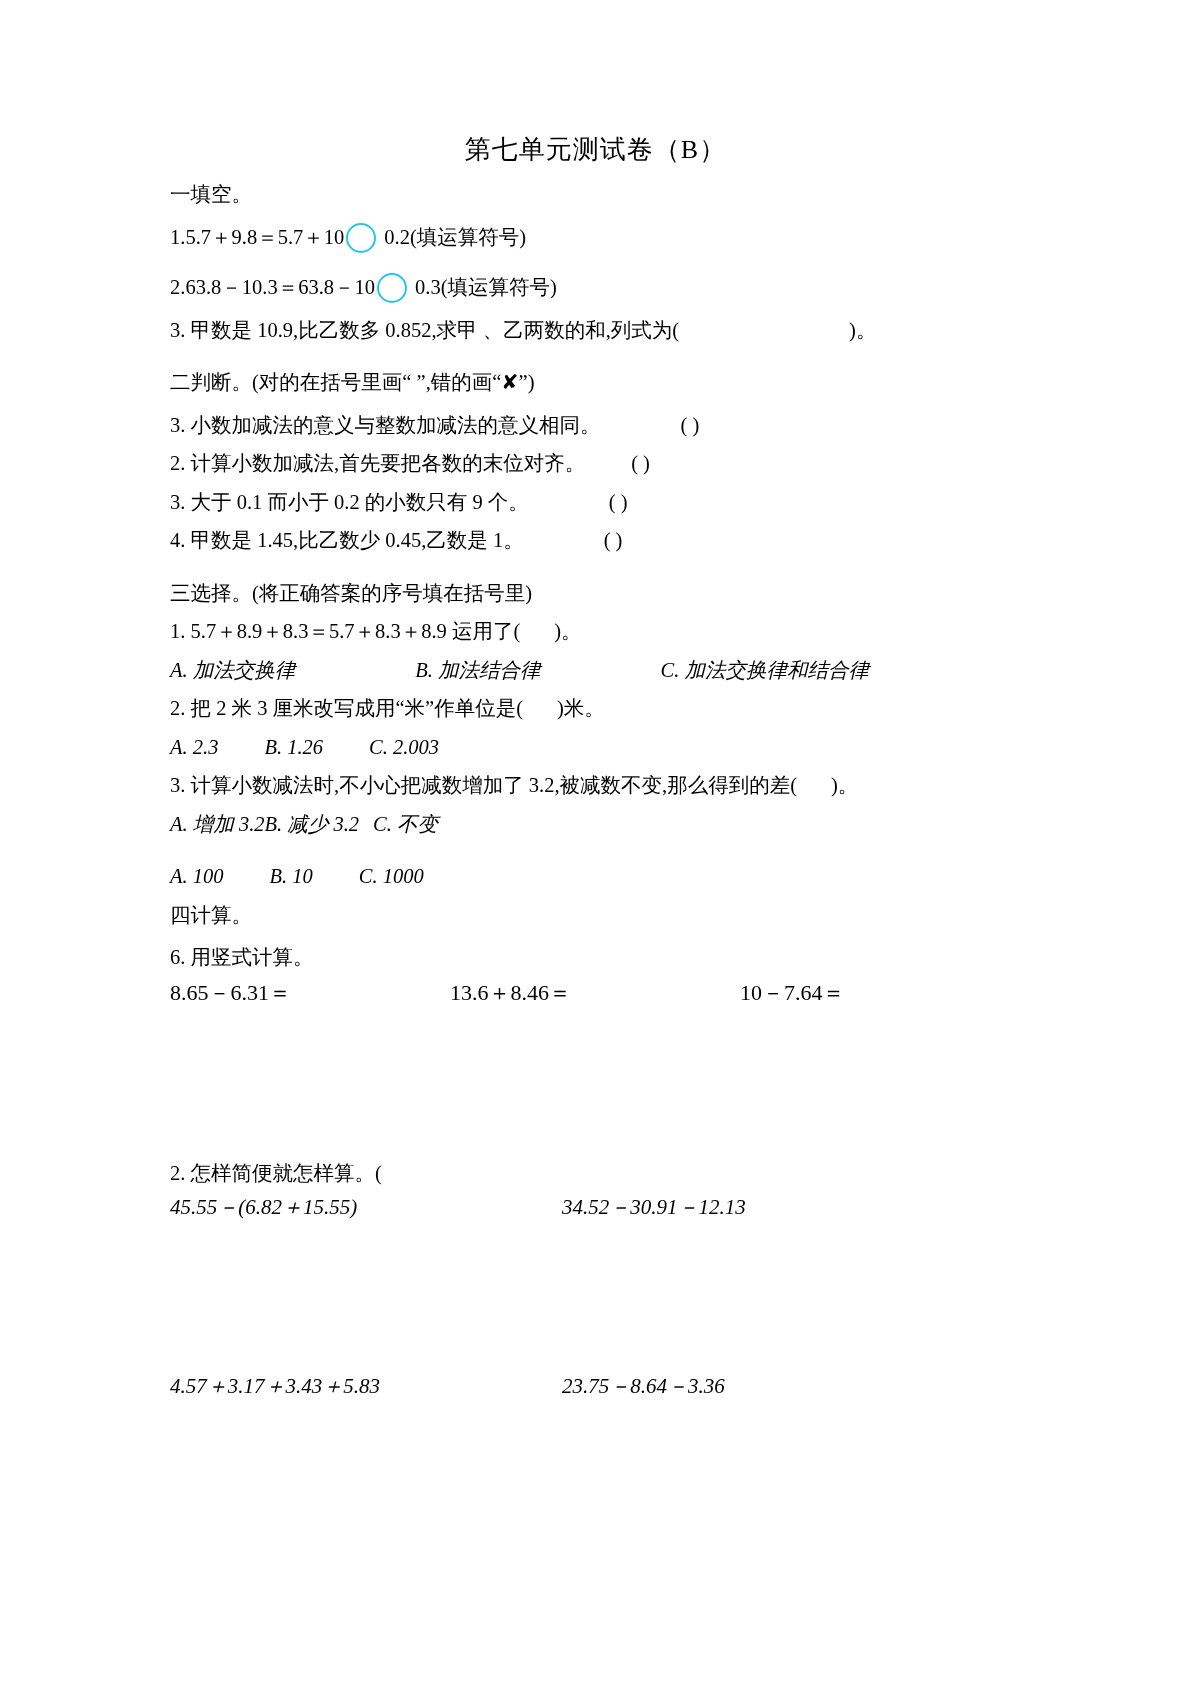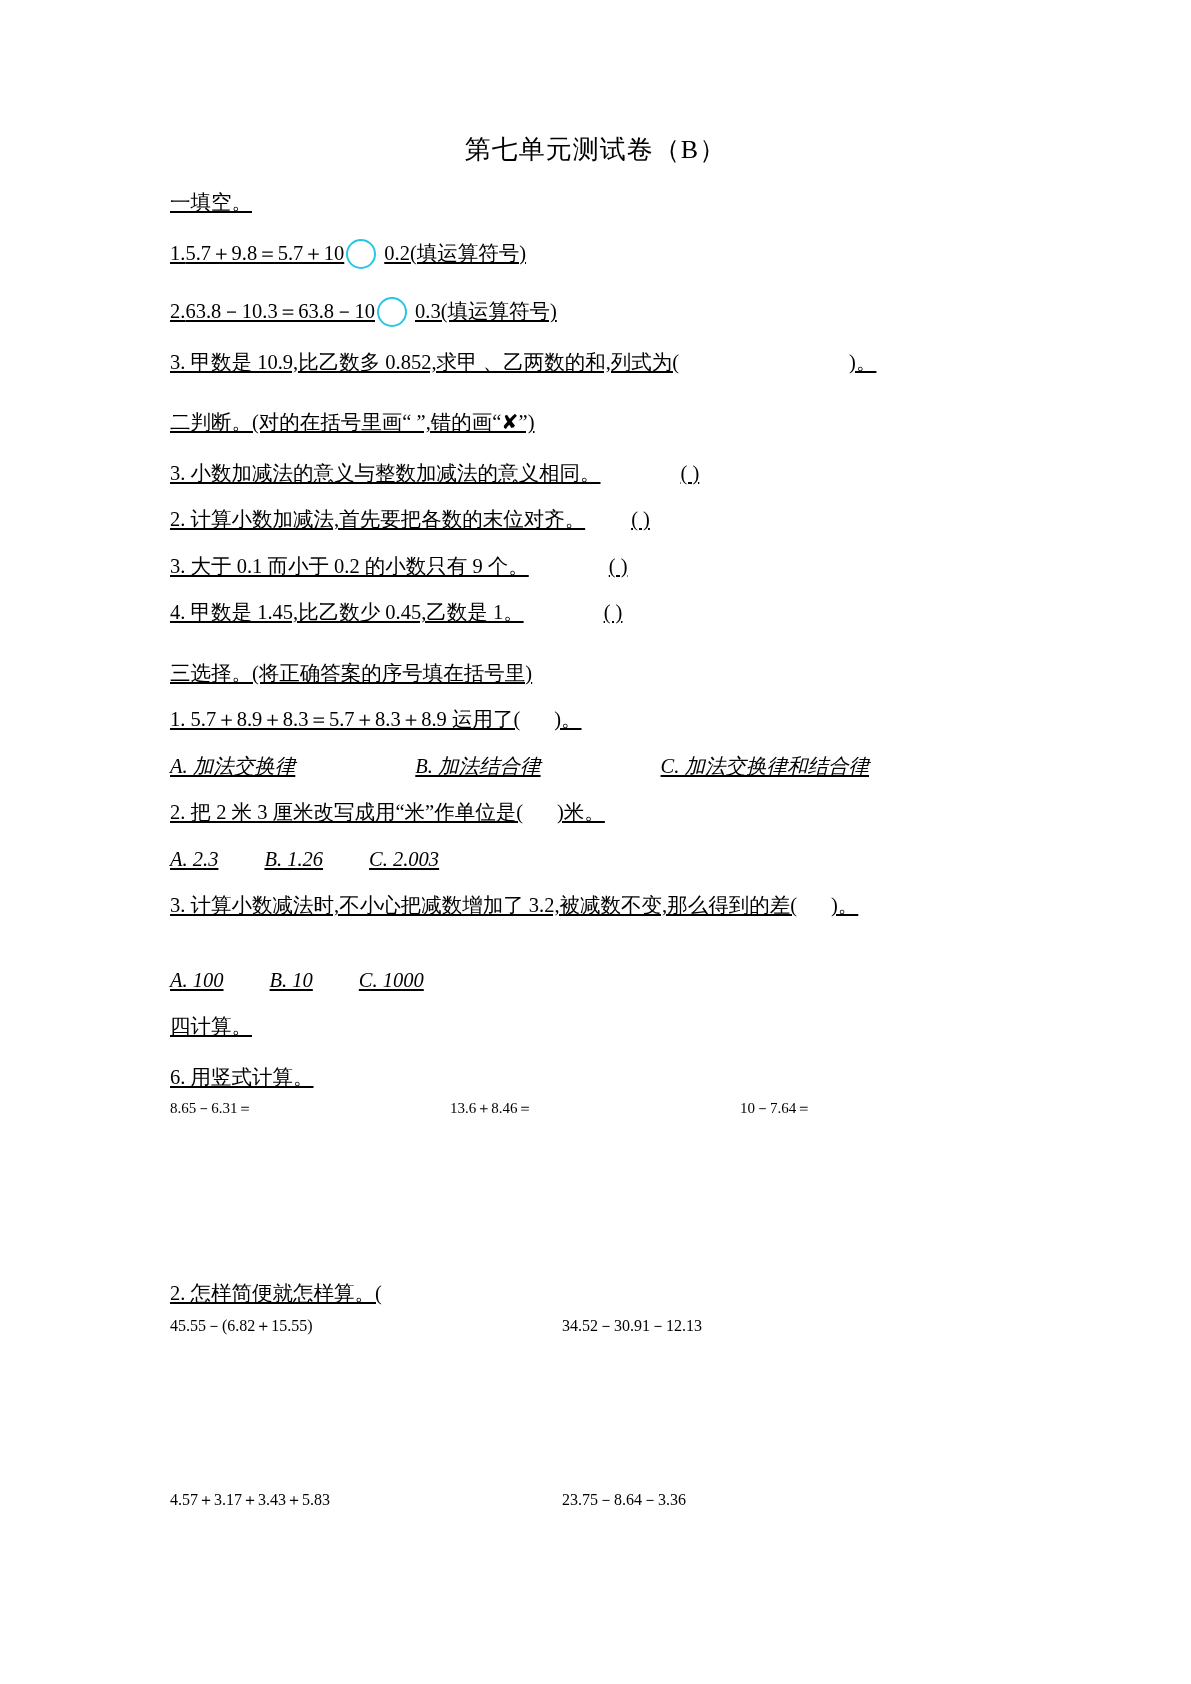--- a/index.html
+++ b/index.html
@@ -32,23 +32,22 @@
   }
   .content {
     position: absolute;
     top: 180px;
     left: 170px;
     width: 880px;
   }
   .line {
     font-size: 20.5px;
     line-height: 1.0;
-    margin: 12px 0 0 0;
+    margin: 4px 0 0 0;
     white-space: nowrap;
-    text-decoration: underline;
   }
   .row {
     position: relative;
   }
   .gap-sm { height: 14px; }
   .gap-md { height: 18px; }
   .gap-lg { height: 26px; }
 
   
   .circle-wrap {
@@ -70,31 +69,32 @@
   .italic { font-style: italic; }
   .blank-long { display: inline-block; width: 170px; }
   .blank-mid  { display: inline-block; width: 46px; }
   .blank-sm   { display: inline-block; width: 34px; }
   .sp-xl { display: inline-block; width: 120px; }
   .sp-l  { display: inline-block; width: 80px; }
   .sp-m  { display: inline-block; width: 46px; }
 
   .calc-row {
     display: flex;
-    font-size: 15px;
+    font-size: 22px;
     line-height: 1.0;
   }
   .calc-col-1 { width: 280px; }
   .calc-col-2 { width: 290px; }
   .calc-col-3 { width: 280px; }
 
   .simp-row {
     display: flex;
-    font-size: 16px;
+    font-size: 21px;
     line-height: 1.0;
+    font-style: italic;
   }
   .simp-col-1 { width: 392px; }
 </style>
 </head>
 <body>
 
 <div class="page">
 
   <div class="title">第七单元测试卷（B）</div>
 
@@ -163,20 +163,23 @@
     <div class="gap-sm"></div>
     <div class="line italic">
       <span>A. 2.3</span><span class="sp-m"></span><span>B. 1.26</span><span class="sp-m"></span><span>C. 2.003</span>
     </div>
     <div class="gap-sm"></div>
 
     <div class="line">
       <span>3. 计算小数减法时,不小心把减数增加了 3.2,被减数不变,那么得到的差(</span><span class="blank-sm"></span><span>)。</span>
     </div>
     <div class="gap-sm"></div>
+    <div class="line italic">
+      <span>A. 增加 3.2</span><span>B. 减少 3.2</span><span class="sp-m" style="width:14px"></span><span>C. 不变</span>
+    </div>
     <div class="gap-sm"></div>
 
     <div class="gap-sm"></div>
     <div class="line italic">
       <span>A. 100</span><span class="sp-m"></span><span>B. 10</span><span class="sp-m"></span><span>C. 1000</span>
     </div>
     <div class="gap-sm"></div>
 
     <div class="line">四计算。</div>
     <div class="gap-md"></div>

